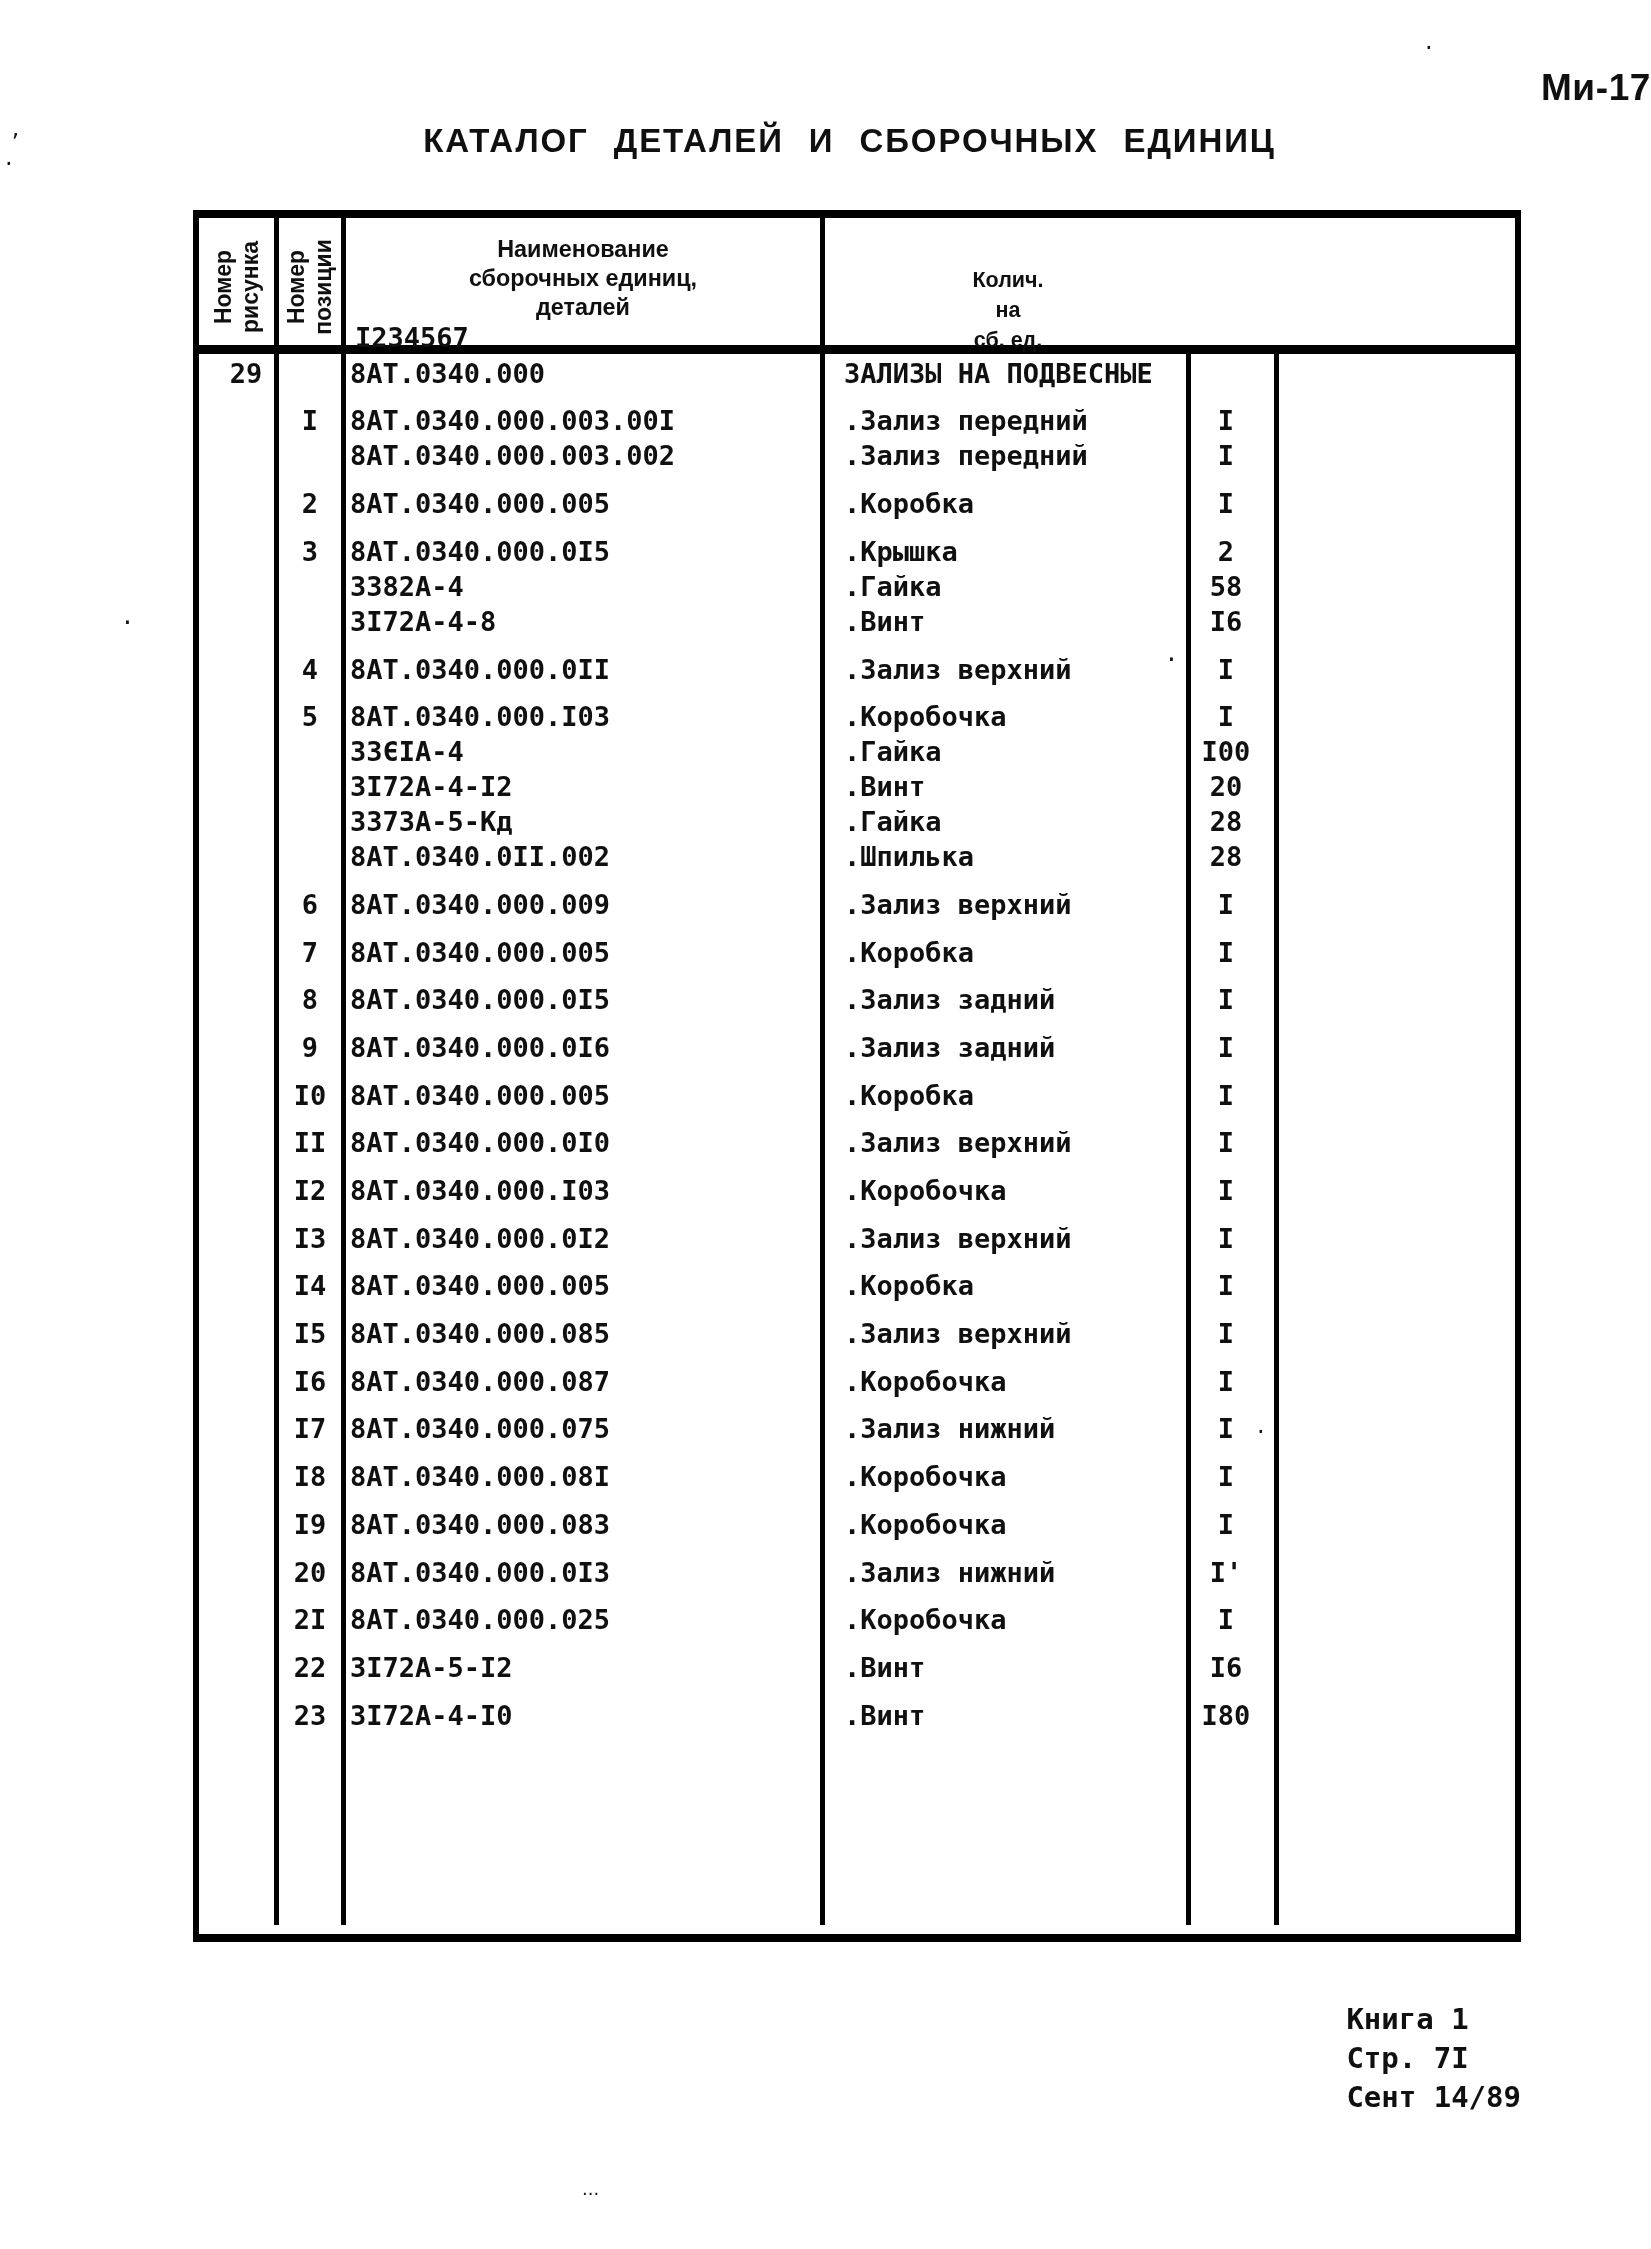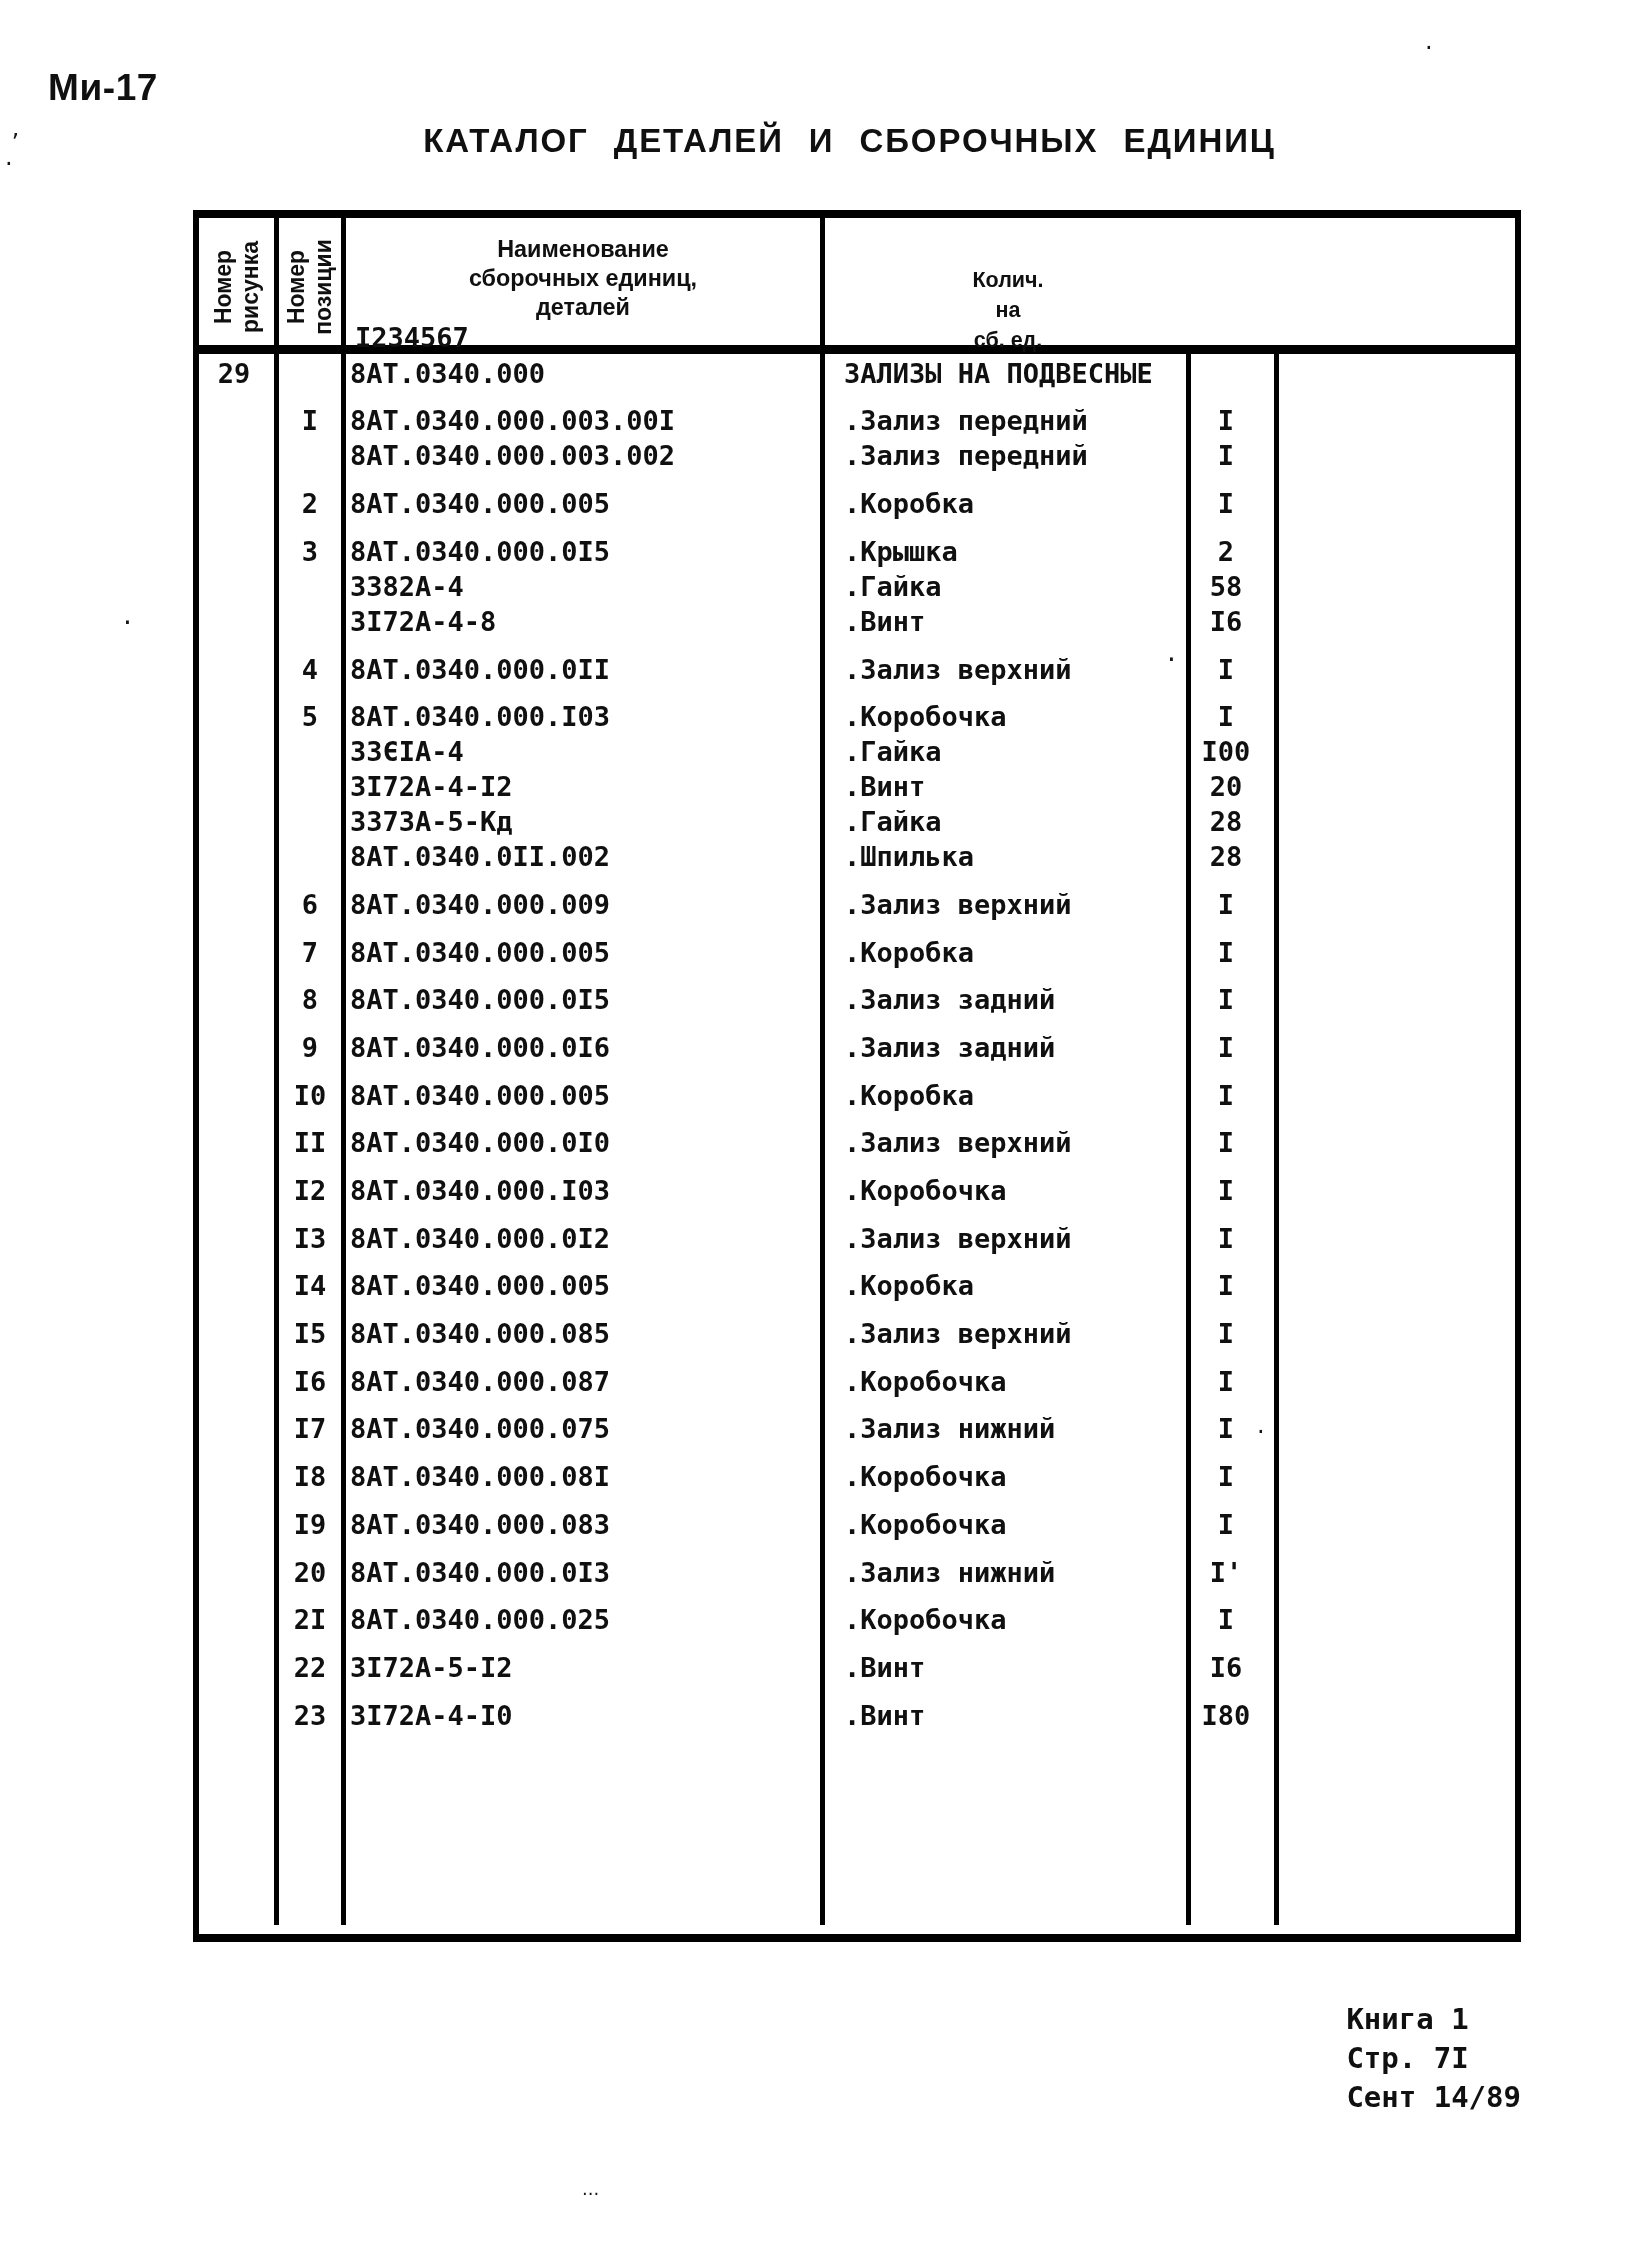--- a/index.html
+++ b/index.html
@@ -9,21 +9,21 @@
     position: relative;
     font-family: "DejaVu Sans Mono", monospace;
     color: #101010;
     overflow: hidden;
   }
 
   
   .titles { position: absolute; left: 48px; top: 0; width: 1603px; height: 190px; }
   .title-model {
     position: absolute; top: 67px; left: 0; right: 0;
-    text-align: left;
+    text-align: right;
     font: 700 37px "Liberation Sans", sans-serif;
     letter-spacing: 0.6px;
   }
   .title-main {
     position: absolute; top: 122px; left: 0; right: 0;
     text-align: center;
     font: 700 33px "Liberation Sans", sans-serif;
     letter-spacing: 1.9px; word-spacing: 14px;
   }
 
@@ -63,21 +63,21 @@
   .vline { position: absolute; top: 0; bottom: 0; width: 5px; background: #000; }
   .vl1 { left: 75px; } .vl2 { left: 142px; } .vl3 { left: 621px; }
   .vl4 { left: 987px; } .vl5 { left: 1075px; }
 
   .row { position: relative; height: 35px; }
   .row.gap { margin-top: 12.7px; }
   .cell {
     position: absolute; top: 0; height: 35px; line-height: 35px;
     font: 700 27px "DejaVu Sans Mono", monospace; white-space: pre;
   }
-  .fig  { left: 0; width: 70px; text-align: center; }
+  .fig  { left: 12px; width: 70px; text-align: center; }
   .pos  { left: 80px; width: 62px; text-align: center; }
   .code { left: 151px; }
   .name { left: 645px; }
   .qty  { left: 986px; width: 82px; text-align: center; }
 
   
   .footer {
     position: absolute; right: 130px; top: 2000px;
     font: 700 29px "DejaVu Sans Mono", monospace;
     line-height: 39px;

